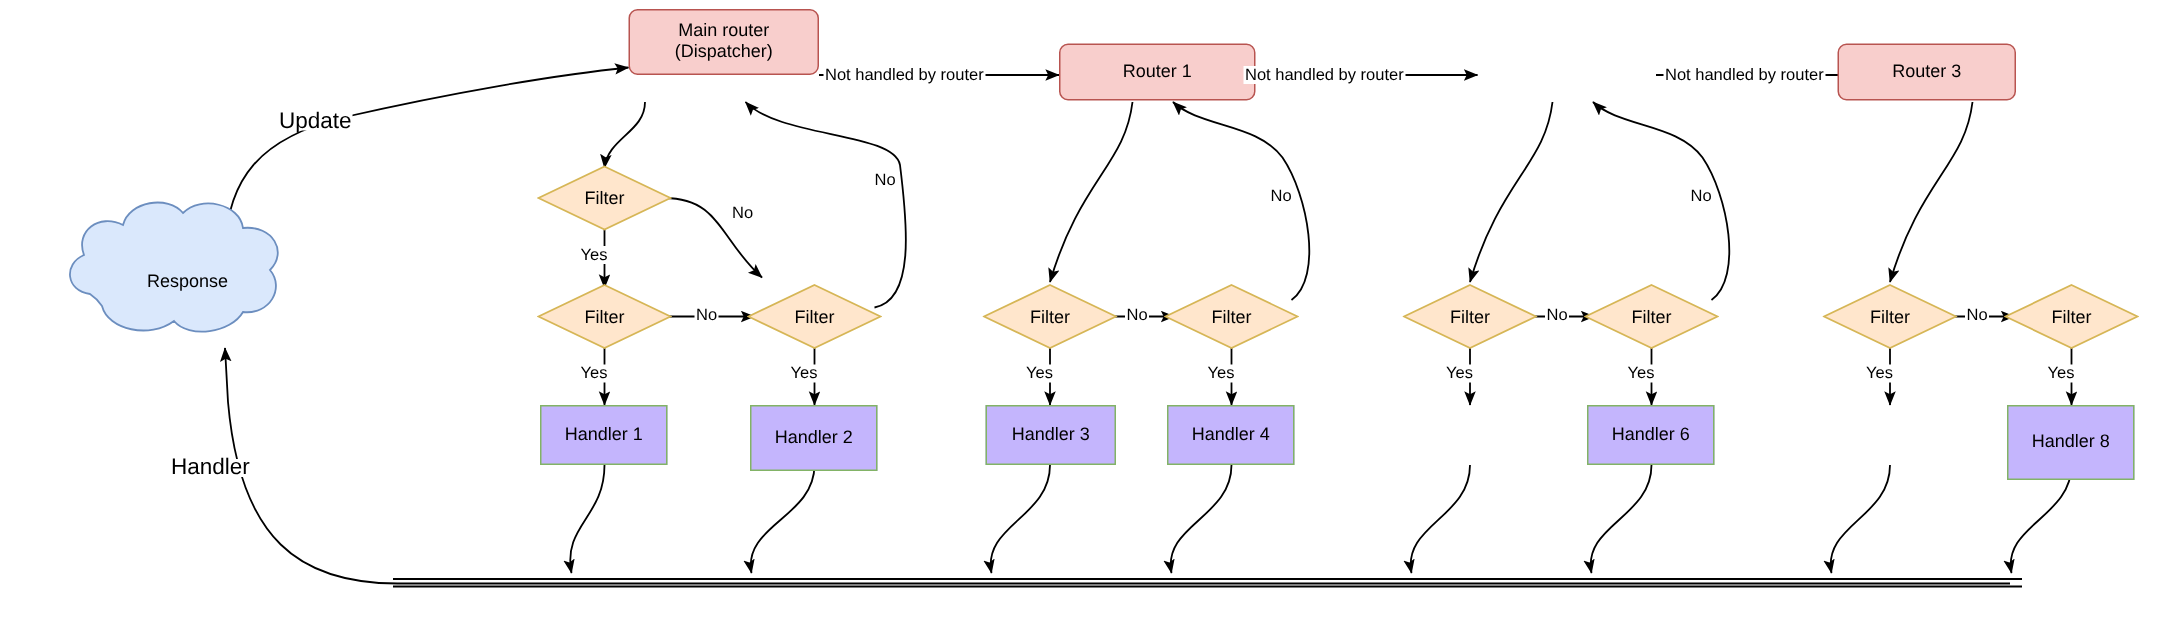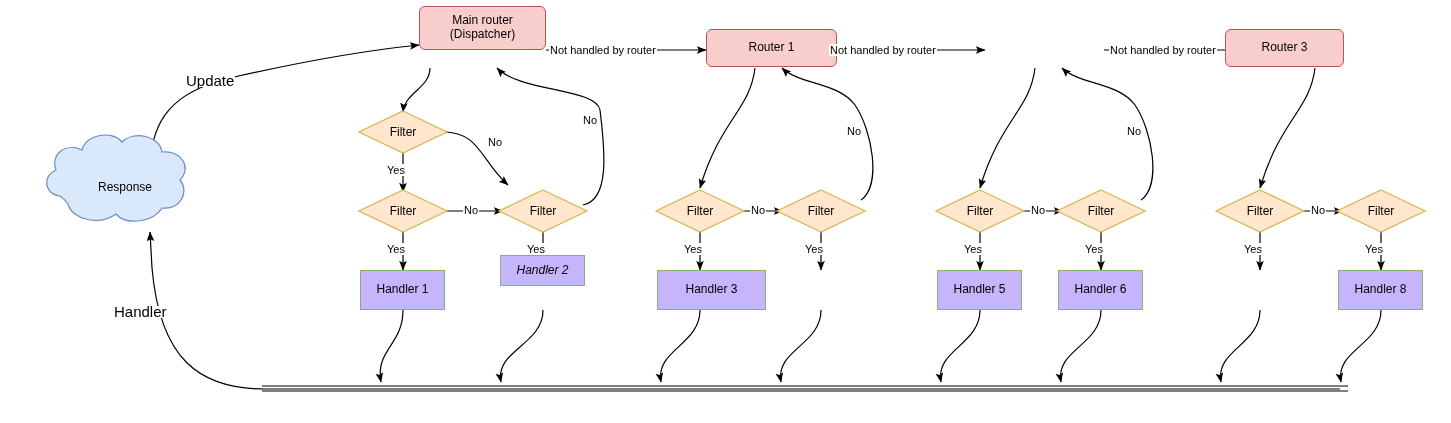--- a/index.html
+++ b/index.html
@@ -258,33 +258,33 @@
   <div class="diamond-wrap" style="left:1336px; top:189px; width:90px; height:44px;">
     <svg class="diamond-shape" viewBox="0 0 90 44" preserveAspectRatio="none">
       <polygon points="45,1 89,22 45,43 1,22" fill="#ffe6cc" stroke="#d6b656" stroke-width="1.2"></polygon>
     </svg>
     <span class="diamond-label">Filter</span>
   </div>
 
   <div class="node handler" style="left:360px; top:270px; width:85px; height:40px;">
     <span>Handler 1</span>
   </div>
-  <div class="node handler" style="left:500px; top:255px; width:85px; height:31px;font-style:italic;">
+  <div class="node handler" style="left:500px; top:270px; width:85px; height:44px;">
     <span>Handler 2</span>
   </div>
-  <div class="node handler" style="left:657px; top:270px; width:109px; height:40px;">
+  <div class="node handler" style="left:657px; top:270px; width:87px; height:40px;">
     <span>Handler 3</span>
   </div>
-  <div class="node handler" style="left:937px; top:270px; width:85px; height:40px;">
-    <span>Handler 5</span>
+  <div class="node handler" style="left:778px; top:270px; width:85px; height:40px;">
+    <span>Handler 4</span>
   </div>
   <div class="node handler" style="left:1058px; top:270px; width:85px; height:40px;">
     <span>Handler 6</span>
   </div>
-  <div class="node handler" style="left:1338px; top:270px; width:85px; height:40px;">
+  <div class="node handler" style="left:1338px; top:270px; width:85px; height:50px;">
     <span>Handler 8</span>
   </div>
 
   <div class="edge-label big" style="left:185px; top:75px;">Update</div>
   <div class="edge-label big" style="left:113px; top:306px;">Handler</div>
 
   <div class="edge-label" style="left:549px; top:44px;">Not handled by router</div>
   <div class="edge-label" style="left:829px; top:44px;">Not handled by router</div>
   <div class="edge-label" style="left:1109px; top:44px;">Not handled by router</div>
 

